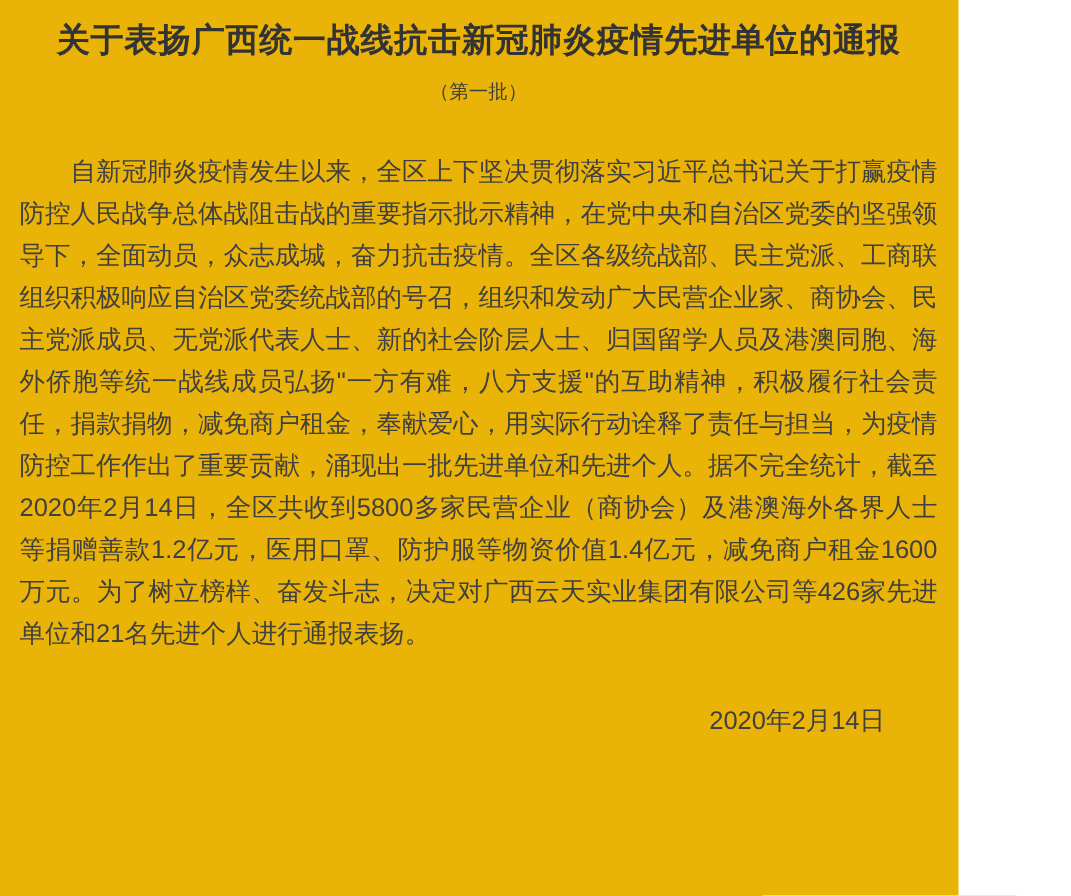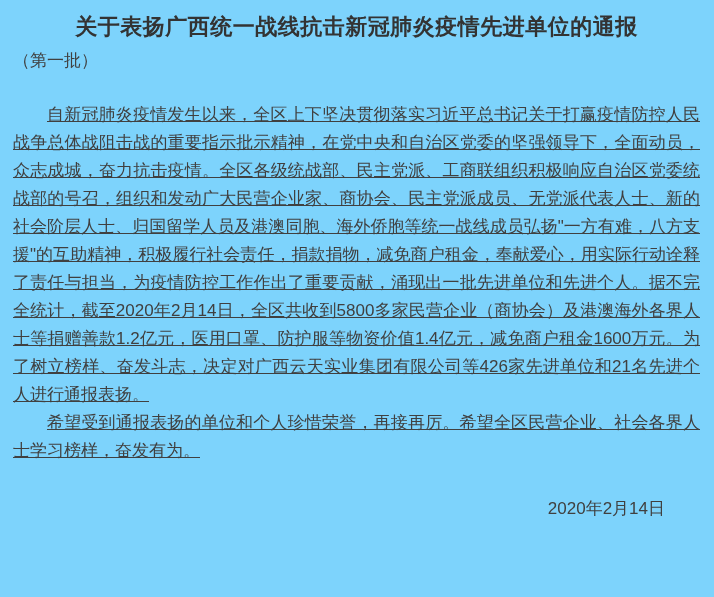--- a/index.html
+++ b/index.html
@@ -3,56 +3,55 @@
 <meta charset="utf-8">
 <style>
   * { box-sizing: border-box; }
   html, body {
     margin: 0;
     padding: 0;
     background: #ffffff;
   }
   .page {
     position: relative;
-    width: 714px;
+    width: 639px;
     height: 597px;
-    background: #7dd3fc;
+    background: #eab308;
     overflow: hidden;
     font-family: "Liberation Sans", "DejaVu Sans", sans-serif;
     color: #404040;
     padding: 13px 14px 0 13px;
   }
   .title {
     margin: 0;
     text-align: center;
     font-size: 22px;
     line-height: 28px;
     font-weight: bold;
     color: #333333;
     letter-spacing: 0.5px;
   }
   .subtitle {
     margin-top: 9px;
-    text-align: left;
-    font-size: 17px;
+    text-align: center;
+    font-size: 13px;
     line-height: 22px;
     color: #404040;
   }
   .body-text {
     margin-top: 29px;
     font-size: 17px;
     line-height: 28px;
     text-align: justify;
     text-justify: inter-ideograph;
     color: #404040;
   }
   .body-text p {
     margin: 0;
     text-indent: 2em;
-    text-decoration: underline;
   }
   .attachment {
     margin-top: 24px !important;
   }
   .signature-wrap {
     margin-top: 30px;
     text-align: right;
     padding-right: 35px;
   }
   .signature {
@@ -66,21 +65,20 @@
 </head>
 <body>
 
 <div class="page">
   <h1 class="title">关于表扬广西统一战线抗击新冠肺炎疫情先进单位的通报</h1>
 
   <div class="subtitle">（第一批）</div>
 
   <div class="body-text">
     <p>自新冠肺炎疫情发生以来，全区上下坚决贯彻落实习近平总书记关于打赢疫情防控人民战争总体战阻击战的重要指示批示精神，在党中央和自治区党委的坚强领导下，全面动员，众志成城，奋力抗击疫情。全区各级统战部、民主党派、工商联组织积极响应自治区党委统战部的号召，组织和发动广大民营企业家、商协会、民主党派成员、无党派代表人士、新的社会阶层人士、归国留学人员及港澳同胞、海外侨胞等统一战线成员弘扬"一方有难，八方支援"的互助精神，积极履行社会责任，捐款捐物，减免商户租金，奉献爱心，用实际行动诠释了责任与担当，为疫情防控工作作出了重要贡献，涌现出一批先进单位和先进个人。据不完全统计，截至2020年2月14日，全区共收到5800多家民营企业（商协会）及港澳海外各界人士等捐赠善款1.2亿元，医用口罩、防护服等物资价值1.4亿元，减免商户租金1600万元。为了树立榜样、奋发斗志，决定对广西云天实业集团有限公司等426家先进单位和21名先进个人进行通报表扬。</p>
-    <p>希望受到通报表扬的单位和个人珍惜荣誉，再接再厉。希望全区民营企业、社会各界人士学习榜样，奋发有为。</p>
   </div>
 
   <div class="signature-wrap">
     <div class="signature">
       <div>2020年2月14日</div>
     </div>
   </div>
 </div>
 
 </body></html>

